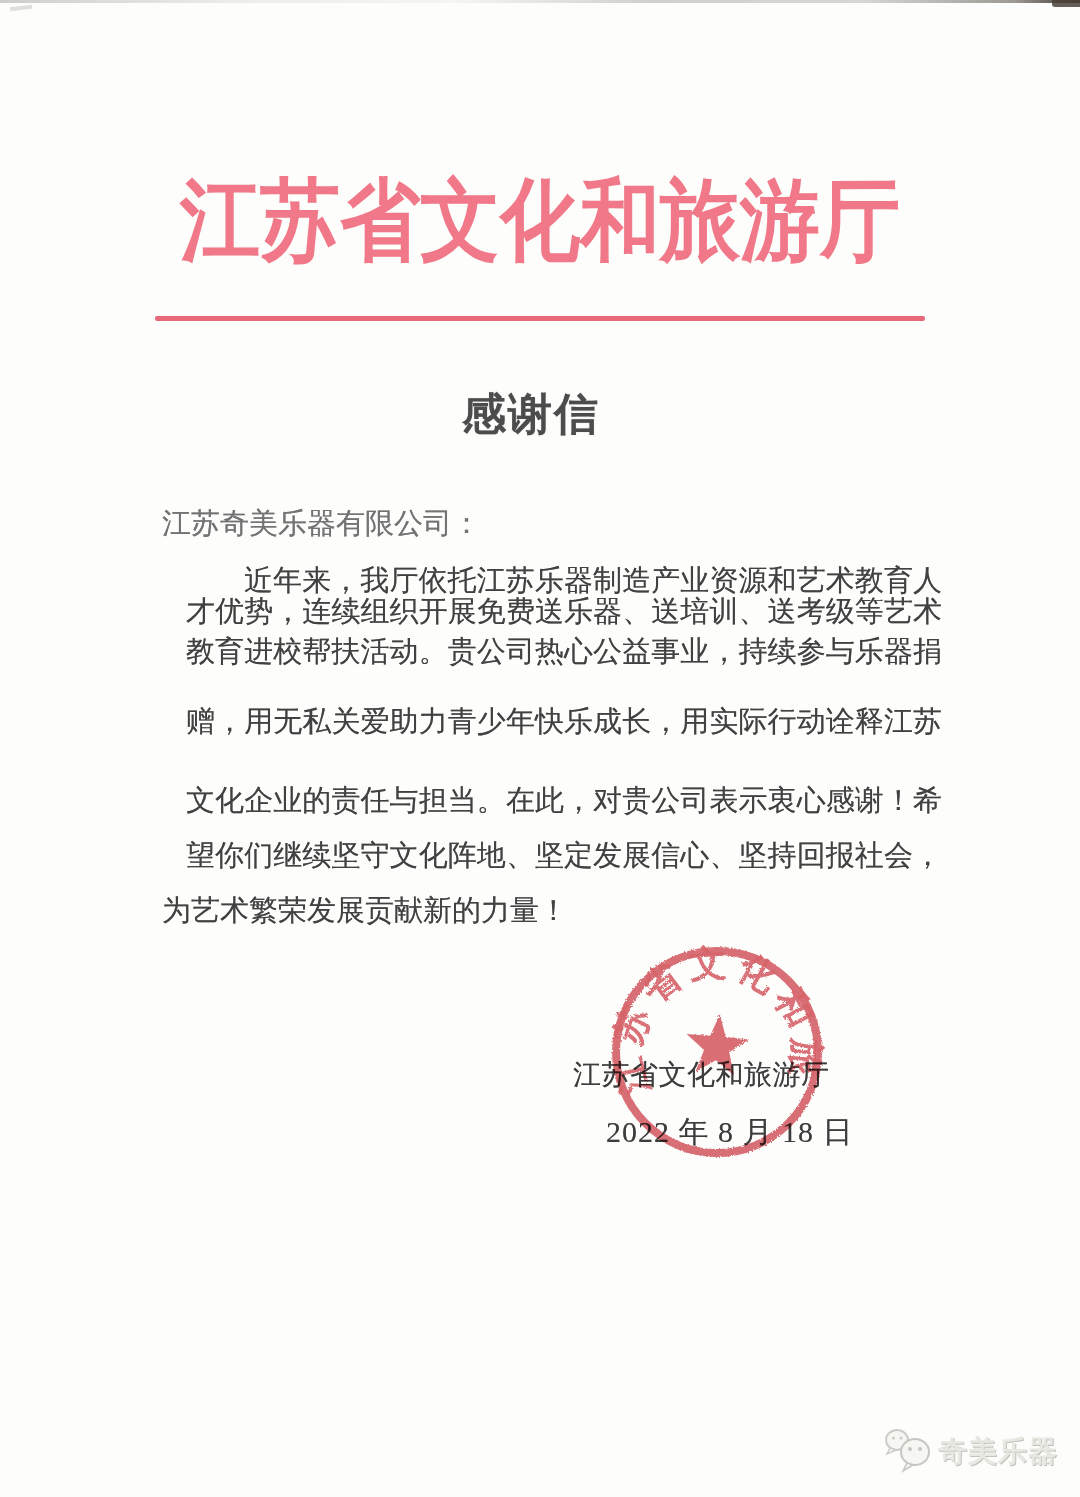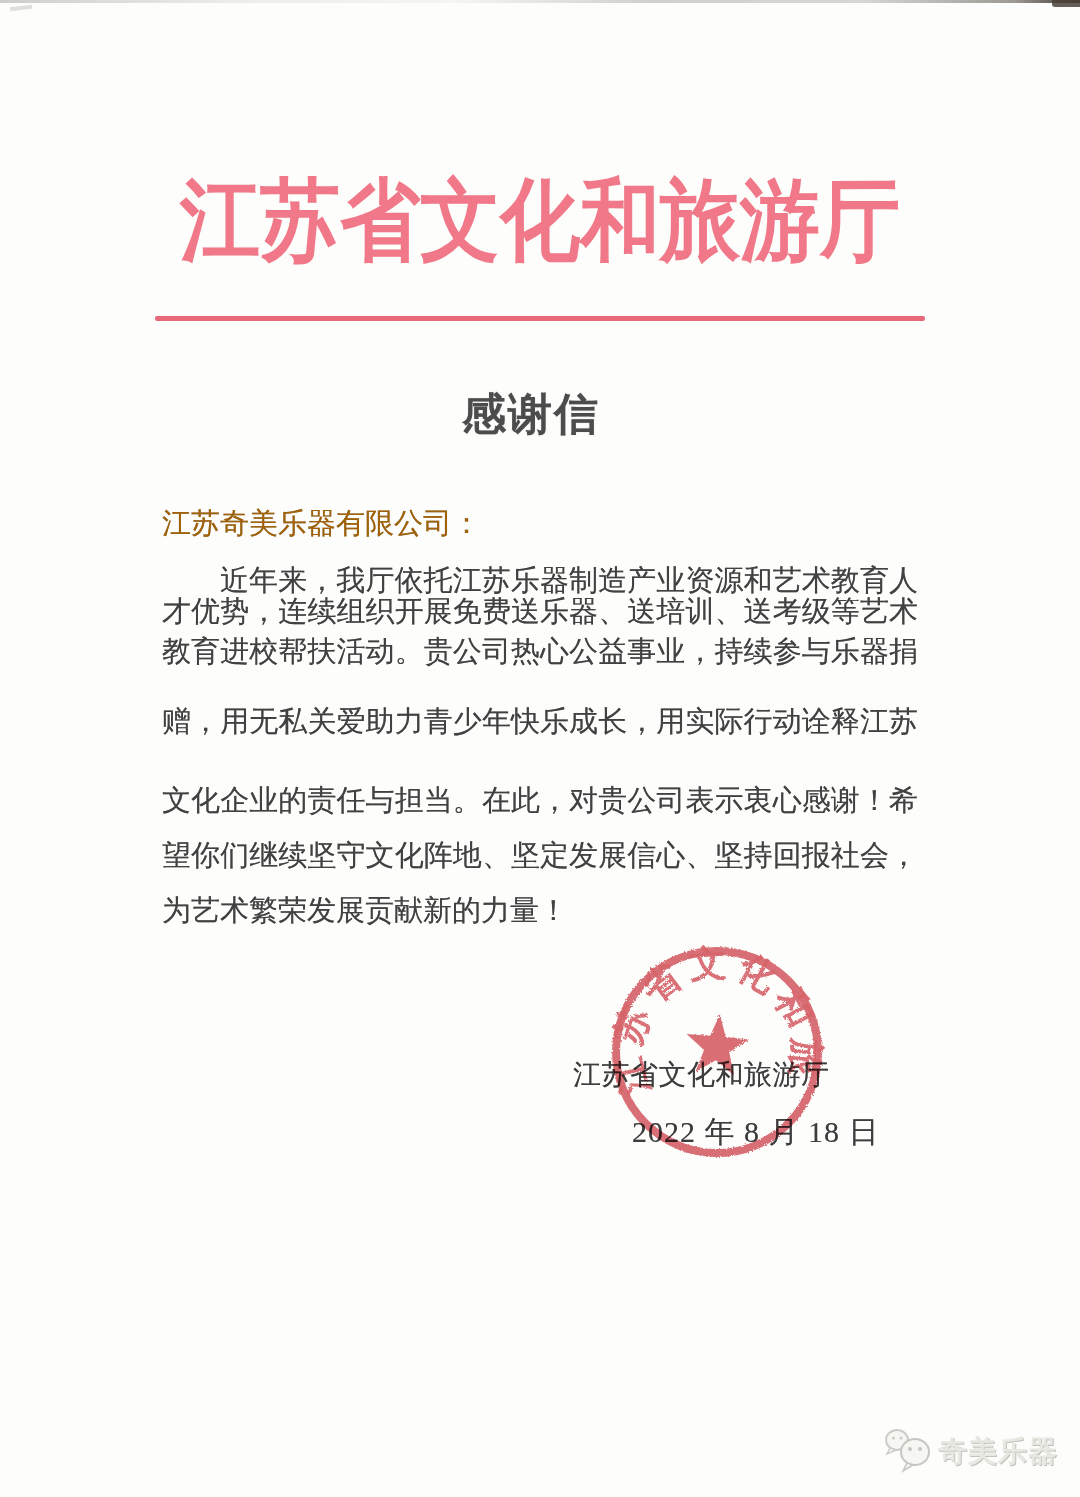--- a/index.html
+++ b/index.html
@@ -39,44 +39,44 @@
   
   .letter-title{
     position:absolute;top:385px;left:0;width:1080px;
     text-align:center;font-size:44px;font-weight:700;color:#4c4c4c;
     letter-spacing:2px;transform:translateX(-9px);
     text-shadow:0 0 1px rgba(76,76,76,.45);
   }
   
   .salutation{
     position:absolute;top:504px;left:162px;width:756px;
-    font-size:29px;color:#a16207;
+    font-size:29px;color:#737373;
     text-shadow:0 0 .6px rgba(65,65,65,.55);
   }
   .line{
     position:absolute;left:162px;width:756px;height:55px;
     font-size:29px;color:#414141;
     text-align:justify;text-align-last:justify;
     text-shadow:0 0 .6px rgba(65,65,65,.55);
     white-space:nowrap;
   }
-  .line.justified{white-space:normal;}
+  .line.justified{white-space:normal;margin-left:24px;}
   .line.indent{padding-left:58px;width:698px;}
   .line.last{text-align:right;text-align-last:left;font-family:Liberation Mono, monospace;}
   .l1{top:561px}.l2{top:592px}.l3{top:632px}
   .l4{top:702px}.l5{top:781px}.l6{top:836px}.l7{top:891px}
   
   .signature{
     position:absolute;top:1056px;left:573px;
     font-size:28px;letter-spacing:.5px;color:#3d3d3d;
     text-shadow:0 0 .6px rgba(60,60,60,.55);
     z-index:2;
   }
   .date{
-    position:absolute;top:1112px;left:632px;
+    position:absolute;top:1112px;left:606px;
     font-size:30px;letter-spacing:1px;color:#3d3d3d;
     text-shadow:0 0 .6px rgba(60,60,60,.55);
     z-index:2;
   }
   
   .seal{
     position:absolute;top:932px;left:597px;width:240px;height:240px;
     mix-blend-mode:multiply;opacity:.9;z-index:3;
   }
   

